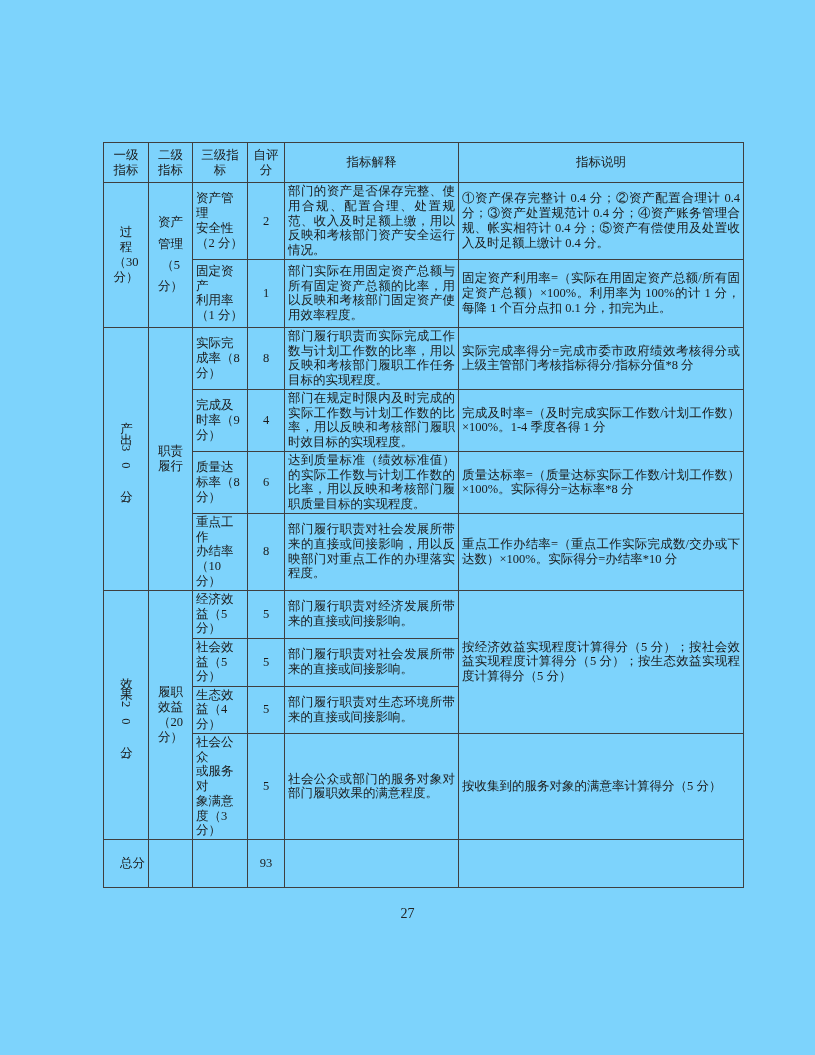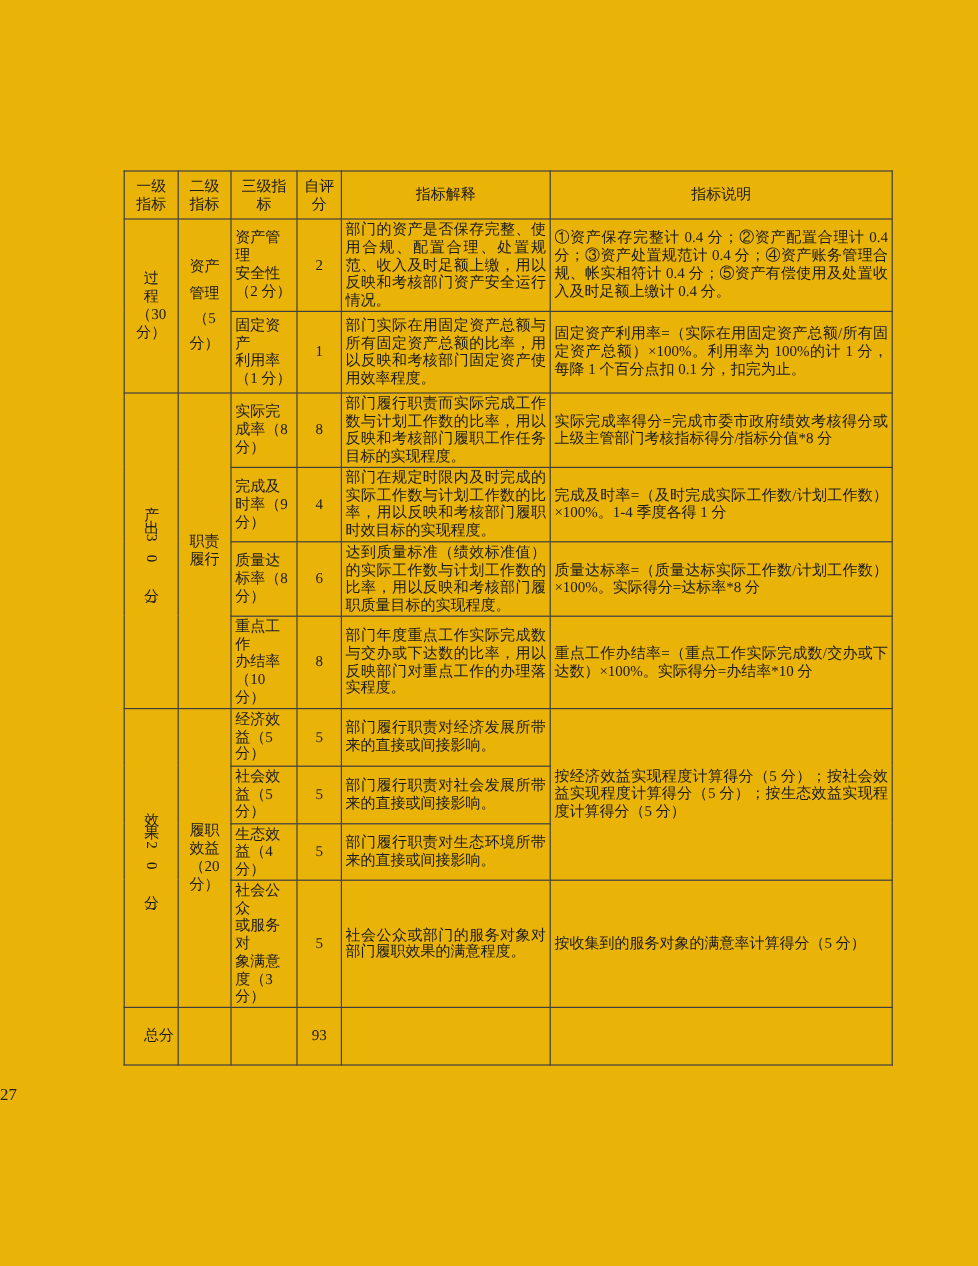--- a/index.html
+++ b/index.html
@@ -1,17 +1,17 @@
 <!DOCTYPE html>
 <html><head>
 <meta charset="utf-8">
 <style>
   html,body{margin:0;padding:0;background:#ffffff;}
   .page{
-    position:relative;width:815px;height:1055px;background:#eab308;
+    position:relative;width:815px;height:1055px;background:#7dd3fc;
     font-family:"Liberation Serif","DejaVu Serif",serif;color:#1b1b1b;
     overflow:hidden;
   }
   table.ind{
     position:absolute;left:103px;top:142px;width:640px;
     border-collapse:collapse;table-layout:fixed;
   }
   table.ind td{
     border:1px solid #3f3f3f;
     font-size:12.5px;line-height:1.18;
@@ -40,21 +40,21 @@
   td.lv3{
     text-align:left;white-space:pre-line;line-height:1.3;font-size:13px;
   }
   td.score{text-align:center;font-size:13px;}
   td.expl,td.desc{
     text-align:justify;word-break:break-all;line-height:1.18;
     padding:1px 2px;
   }
   td.totalcell{text-align:right;font-size:13px;padding-left:4px;}
   .pageno{
-    position:absolute;left:0;right:0;top:906px;text-align:left;
+    position:absolute;left:0;right:0;top:906px;text-align:center;
     font-size:14px;color:#222;
   }
 </style>
 </head>
 <body>
 
 <div class="page">
 
   <table class="ind">
     <colgroup>
@@ -135,21 +135,21 @@
       <td class="expl">达到质量标准（绩效标准值）的实际工作数与计划工作数的比率，用以反映和考核部门履职质量目标的实现程度。</td>
       <td class="desc">质量达标率=（质量达标实际工作数/计划工作数）×100%。实际得分=达标率*8 分</td>
     </tr>
     <tr style="height:70px">
       <td class="lv3">重点工
 作
 办结率
 （10
 分）</td>
       <td class="score">8</td>
-      <td class="expl">部门年度重点工作实际完成数与交办或下达数的比率，用以反映部门对重点工作的办理落实程度。</td>
+      <td class="expl">部门履行职责对社会发展所带来的直接或间接影响，用以反映部门对重点工作的办理落实程度。</td>
       <td class="desc">重点工作办结率=（重点工作实际完成数/交办或下达数）×100%。实际得分=办结率*10 分</td>
     </tr>
 
     <tr style="height:48px">
       <td class="lv1v" rowspan="4"><span class="vt">效果（20分）</span></td>
       <td class="lv2" rowspan="4">履职
 效益
 （20
 分）</td>
       <td class="lv3">经济效

